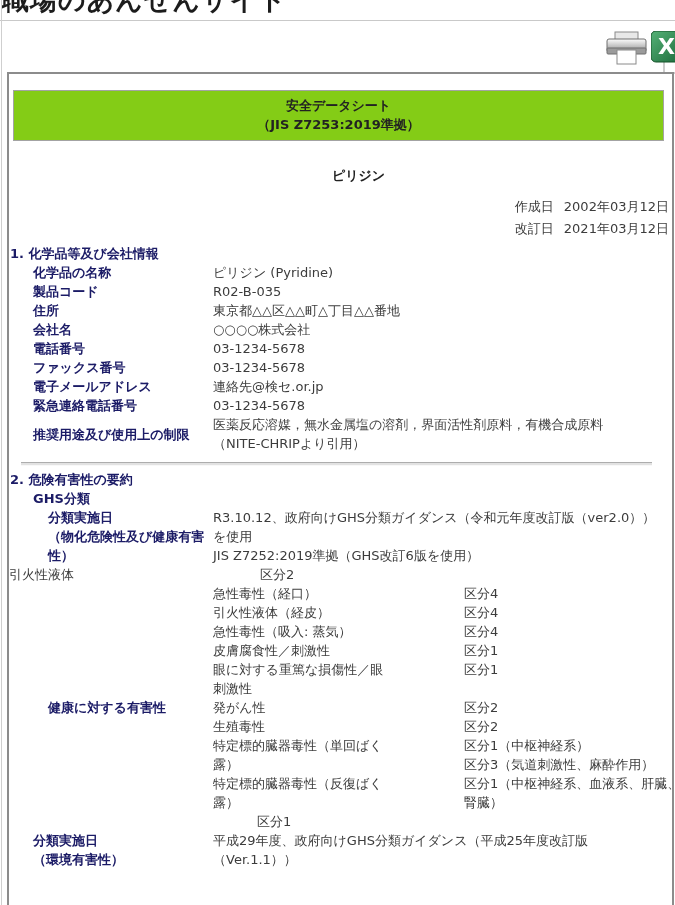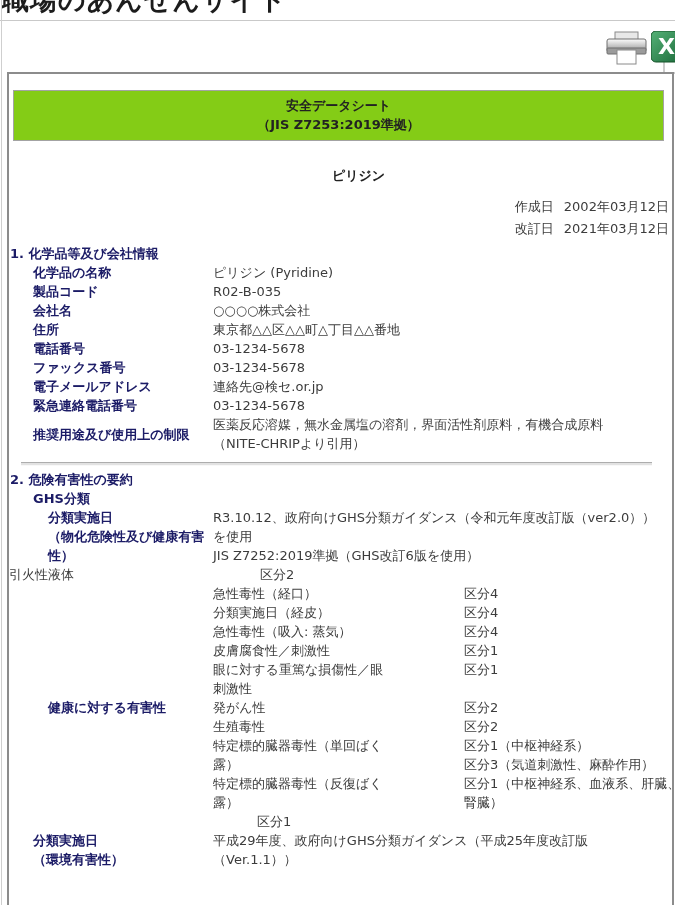--- a/index.html
+++ b/index.html
@@ -108,26 +108,26 @@
 
   <div class="row">
     <div class="lbl ind1">化学品の名称</div>
     <div class="val">ピリジン (Pyridine)</div>
   </div>
   <div class="row">
     <div class="lbl ind1">製品コード</div>
     <div class="val">R02-B-035</div>
   </div>
   <div class="row">
+    <div class="lbl ind1">住所</div>
+    <div class="val">東京都△△区△△町△丁目△△番地</div>
+  </div>
+  <div class="row">
     <div class="lbl ind1">会社名</div>
     <div class="val">○○○○株式会社</div>
-  </div>
-  <div class="row">
-    <div class="lbl ind1">住所</div>
-    <div class="val">東京都△△区△△町△丁目△△番地</div>
   </div>
   <div class="row">
     <div class="lbl ind1">電話番号</div>
     <div class="val">03-1234-5678</div>
   </div>
   <div class="row">
     <div class="lbl ind1">ファックス番号</div>
     <div class="val">03-1234-5678</div>
   </div>
   <div class="row">
@@ -167,21 +167,21 @@
   </div>
 
   <div class="row">
     <div class="lbl ind2">健康に対する有害性</div>
     <div class="hzgroup">
       <div class="hzrow">
         <div class="hzname">急性毒性（経口）</div>
         <div class="hzkubun">区分4</div>
       </div>
       <div class="hzrow">
-        <div class="hzname">分類実施日（経皮）</div>
+        <div class="hzname">引火性液体（経皮）</div>
         <div class="hzkubun">区分4</div>
       </div>
       <div class="hzrow">
         <div class="hzname">急性毒性（吸入: 蒸気）</div>
         <div class="hzkubun">区分4</div>
       </div>
       <div class="hzrow">
         <div class="hzname">皮膚腐食性／刺激性</div>
         <div class="hzkubun">区分1</div>
       </div>

